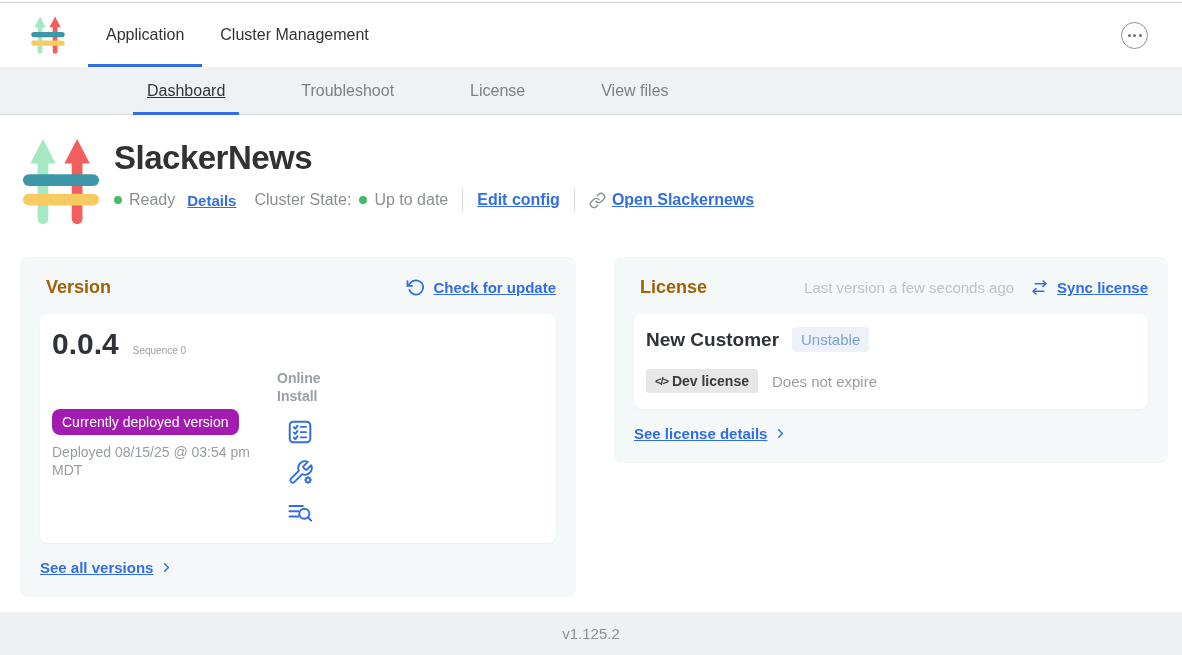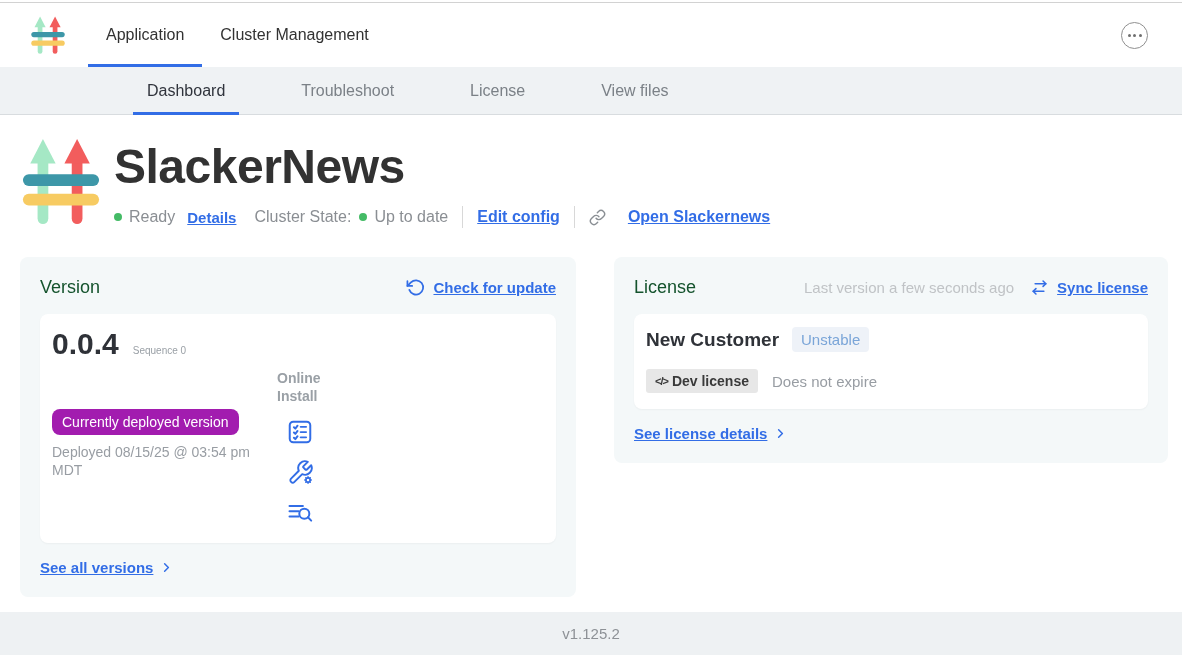--- a/index.html
+++ b/index.html
@@ -58,54 +58,54 @@
   }
   .sub-tab {
     display: flex; align-items: center;
     padding: 0 14px;
     font-size: 16px;
     color: #7b8187;
     position: relative;
     cursor: pointer;
     white-space: nowrap;
   }
-  .sub-tab.active { color: #30343c; }
+  .sub-tab.active { color: #30343c; text-decoration: underline; }
   .sub-tab.active::after {
     content: ""; position: absolute; left: 0; right: 0; bottom: -1px;
     height: 3px; background: #326de6;
   }
 
   
   .content { flex: 1; background: #fff; padding: 19px 12px 0 20px; }
 
   .app-header { display: flex; }
   .logo-large { width: 82px; margin-right: 12px; display: flex; align-items: flex-start; }
   .title-block { padding-top: 5px; }
-  .app-title { font-size: 48px; font-weight: 700; color: #323232; letter-spacing: -0.5px; }
+  .app-title { font-size: 33px; font-weight: 700; color: #323232; letter-spacing: -0.5px; }
   .status-row { display: flex; align-items: center; margin-top: 12px; font-size: 16px; color: #8a8e93; }
   .dot { width: 8px; height: 8px; border-radius: 50%; background: #44bb66; flex: 0 0 auto; }
   .status-row .dot { margin-right: 7px; }
   a.lnk { color: #326de6; text-decoration: underline; font-weight: 700; cursor: pointer; }
   .details-lnk { font-size: 15px; margin: 0 18px 0 12px; }
   .cs-label { margin-right: 8px; }
   .cs-value { margin-left: 0; }
   .v-divider { width: 1px; height: 22px; background: #d8d8d8; margin: 0 14px; }
-  .open-app { display: flex; align-items: center; gap: 22px; }
+  .open-app { display: flex; align-items: center; gap: 6px; }
 
   
   .cards-row { display: flex; gap: 38px; margin-top: 29px; align-items: flex-start; }
   .card {
     background: #f4f8f9;
     border-radius: 8px;
     padding: 20px;
   }
   .version-card { width: 556px; }
   .license-card { width: 554px; }
   .card-head { display: flex; align-items: center; margin-bottom: 16px; }
-  .card-title { font-size: 18px; font-weight: 400; color: #14532d; }
+  .card-title { font-size: 18px; font-weight: 700; color: #a16207; margin-left: 6px; }
   .card-head .right { margin-left: auto; display: flex; align-items: center; gap: 8px; }
   .card-head .right a { font-size: 15px; }
   .last-synced { color: #c0c3c6; font-size: 15px; margin-right: 8px; }
 
   .inner-card {
     background: #fff;
     border-radius: 8px;
     padding: 13px 12px 16px 12px;
     box-shadow: 0 1px 2px rgba(0,0,0,0.04);
   }

